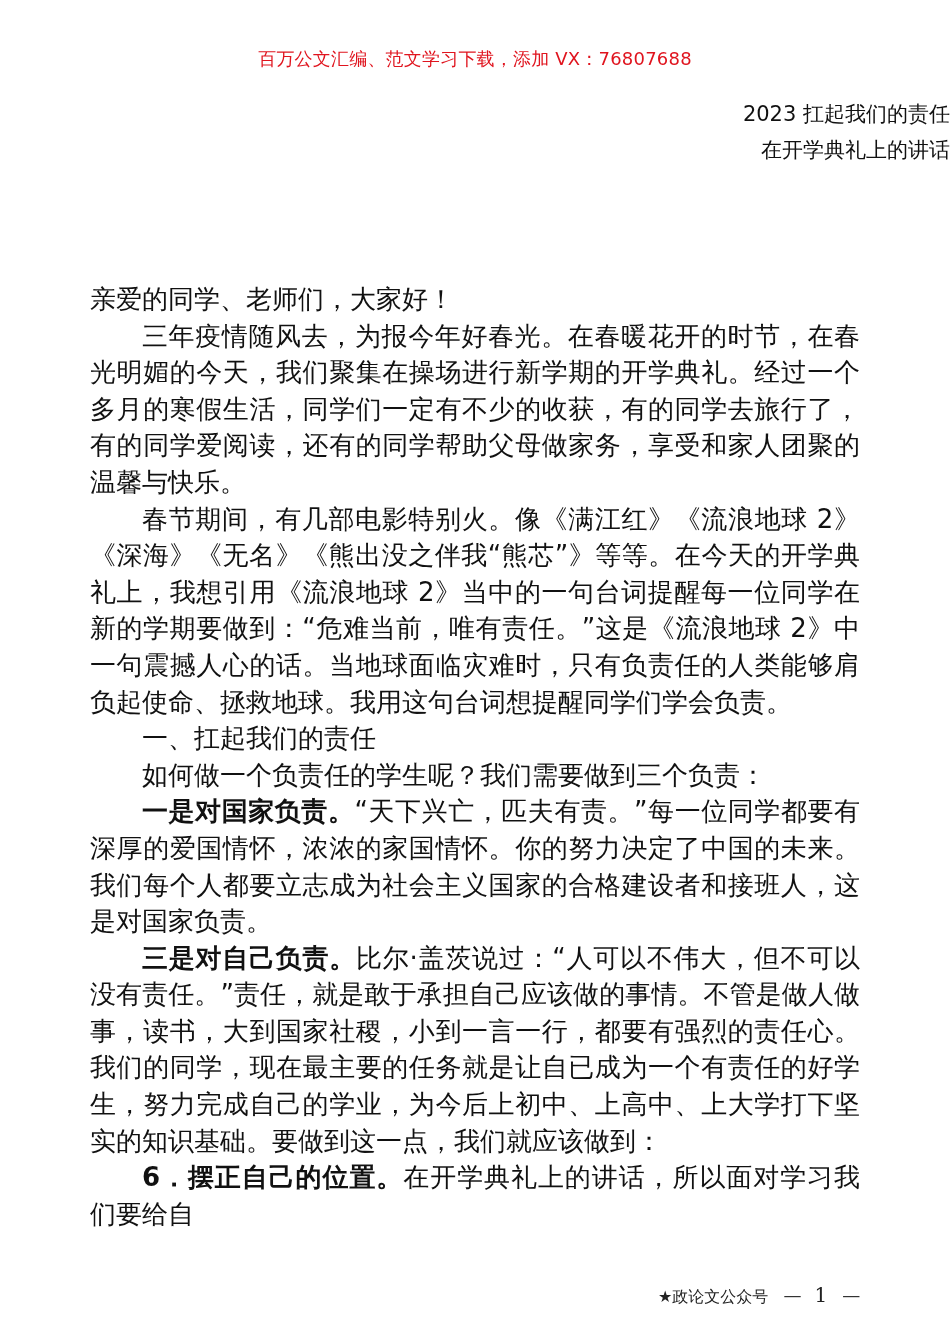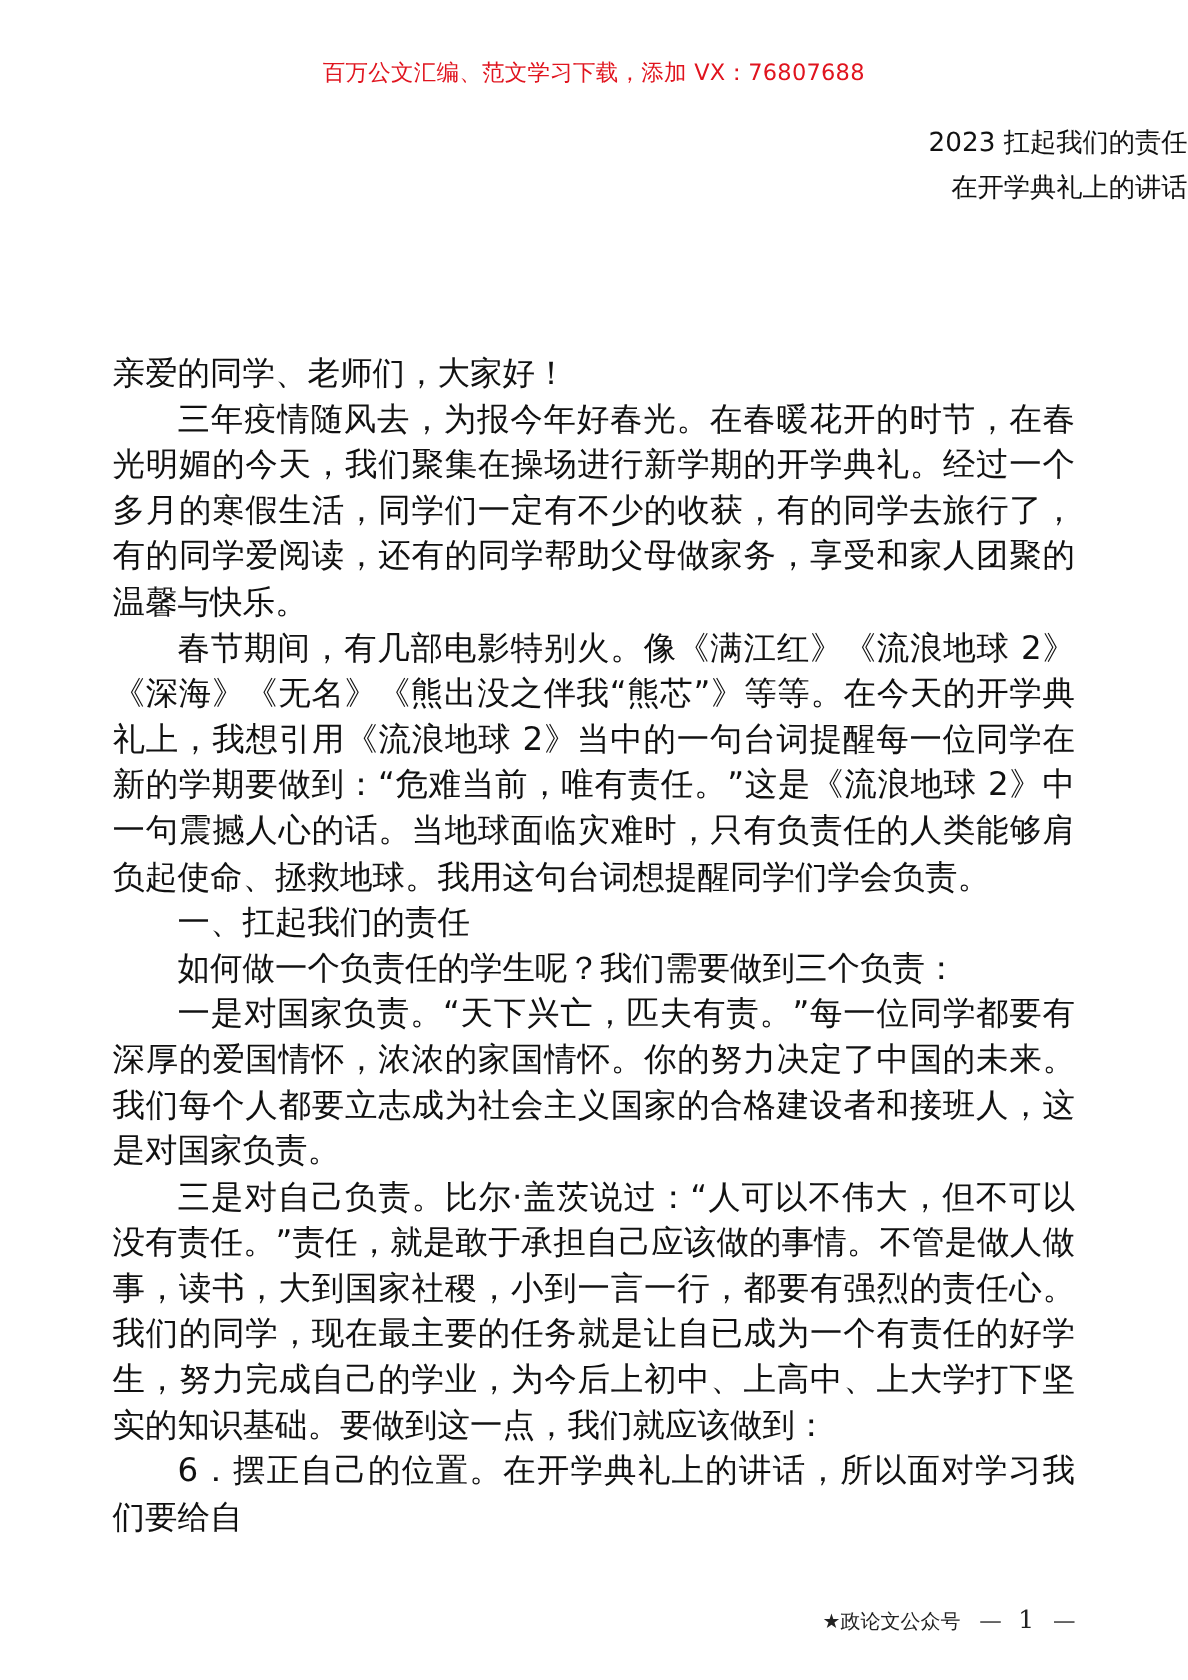--- a/index.html
+++ b/index.html
@@ -44,21 +44,21 @@
     width: 770px;
     font-size: 26px;
     line-height: 36.6px;
     text-align: justify;
     text-justify: inter-character;
   }
   .body-text p {
     margin: 0;
   }
   .indent { text-indent: 2em; }
-  .bold { font-weight: normal; }
+  .bold { font-weight: bold; }
   .footer {
     position: absolute;
     top: 1282px;
     left: 658px;
     font-size: 16px;
     line-height: 26px;
     color: #222;
     white-space: nowrap;
   }
   .footer .page-num {

